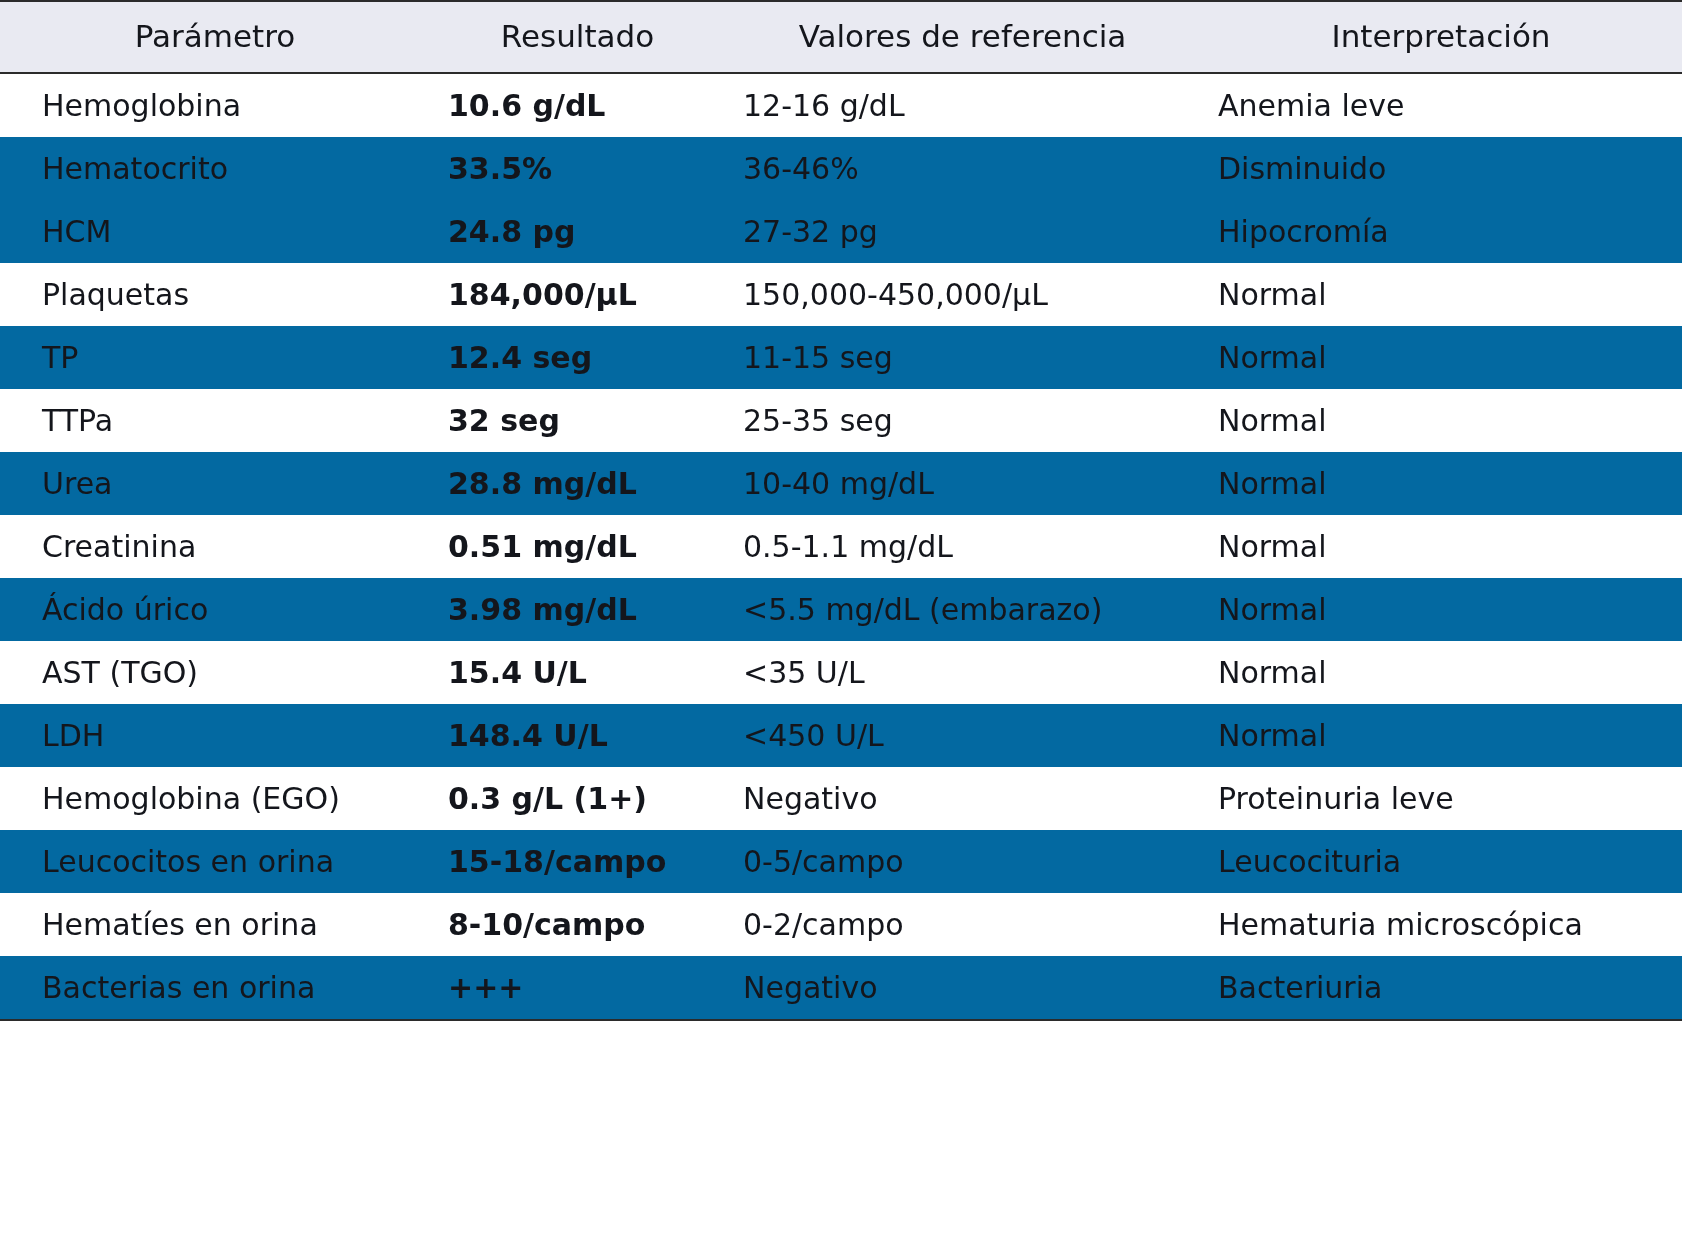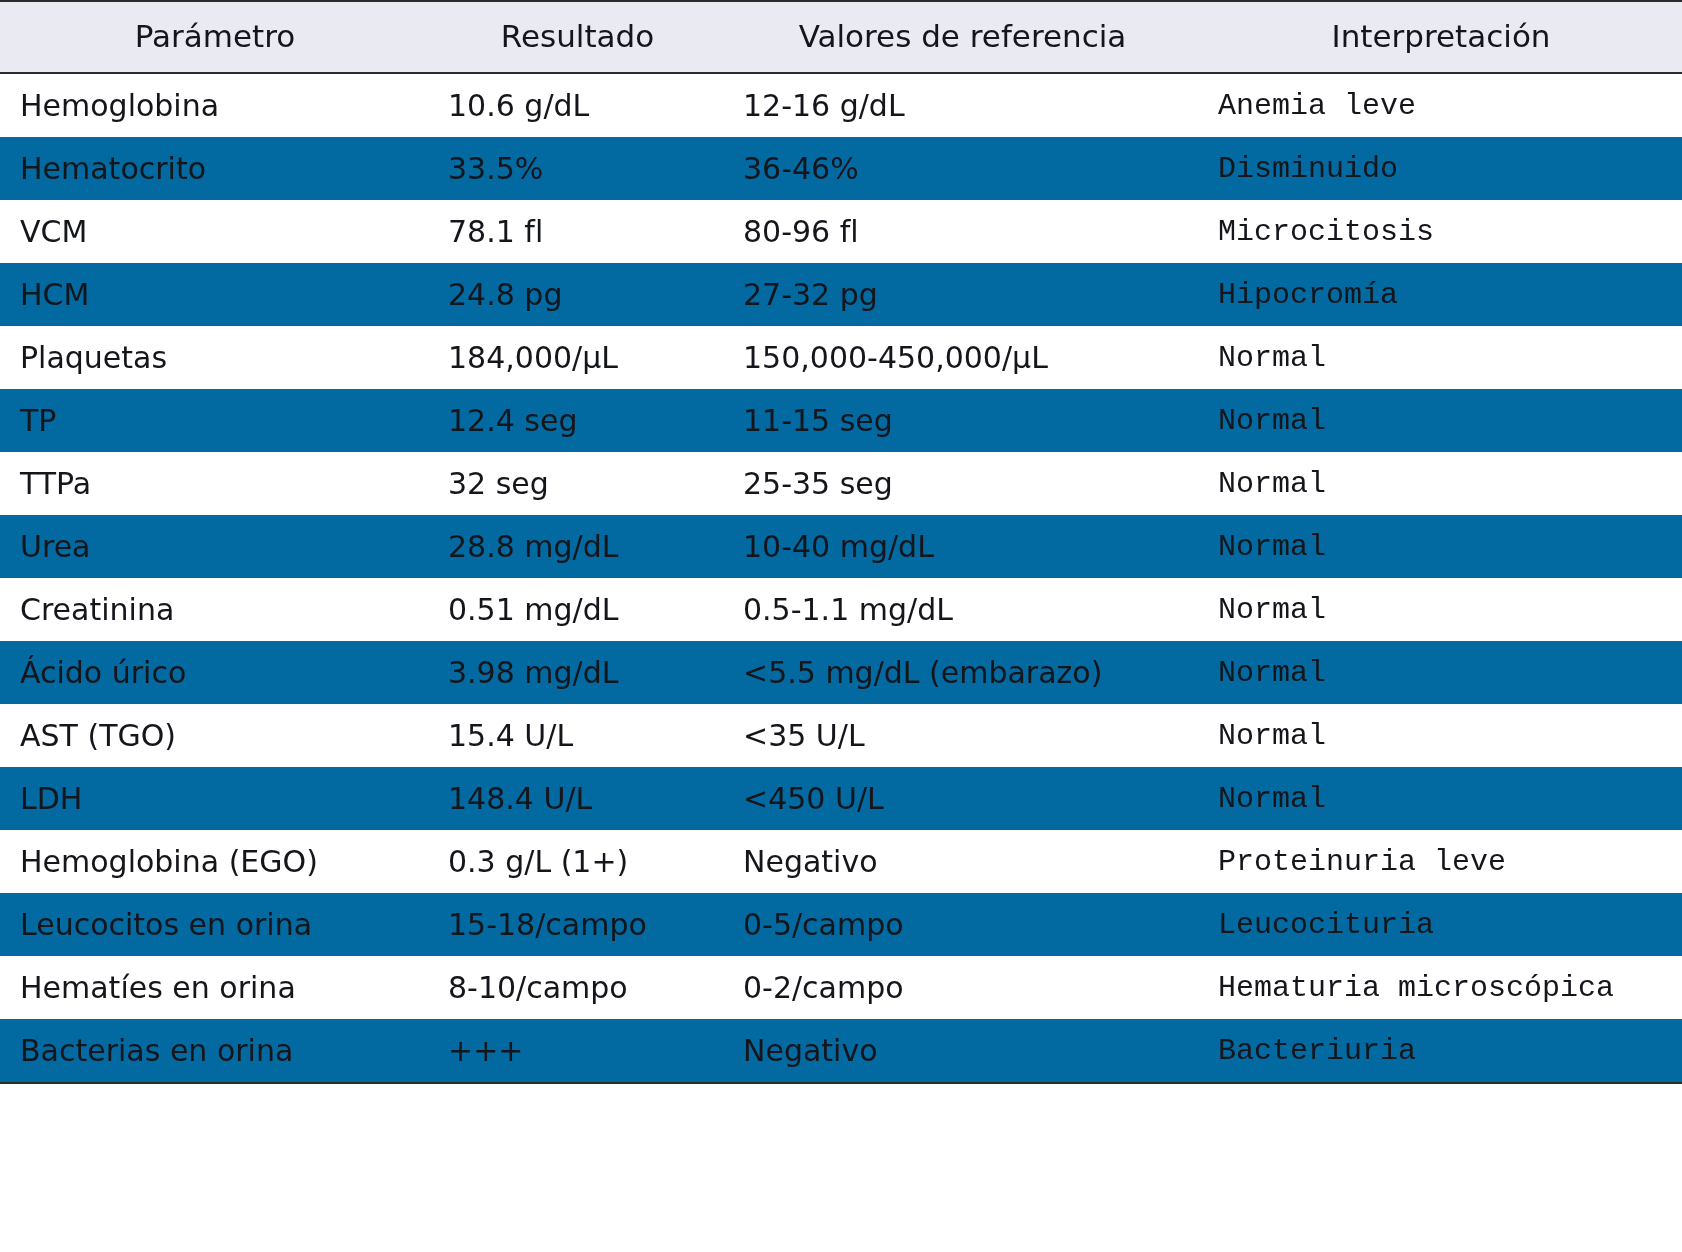--- a/index.html
+++ b/index.html
@@ -48,24 +48,24 @@
   }
   tbody tr.odd td {
     background: #ffffff;
   }
   tbody tr.even td {
     background: #0369a1;
   }
   tbody tr:last-child td {
     border-bottom: 2px solid #2b2b2b;
   }
-  td.col-param { padding-left: 20px; }
-  td.col-res { padding-left: 18px; }
+  td.col-param { padding-left: 42px; }
+  td.col-res { padding-left: 18px; font-weight: bold; }
   td.col-ref { padding-left: 18px; }
-  td.col-int { padding-left: 18px; font-family: Liberation Mono, monospace; }
+  td.col-int { padding-left: 18px; }
 </style>
 </head>
 <body>
 
 <div class="table-wrap">
   <table class="lab-table">
     <colgroup>
       <col class="c0">
       <col class="c1">
       <col class="c2">
@@ -84,26 +84,20 @@
           <td class="col-param">Hemoglobina</td>
           <td class="col-res">10.6 g/dL</td>
           <td class="col-ref">12-16 g/dL</td>
           <td class="col-int">Anemia leve</td>
         </tr>
         <tr class="even">
           <td class="col-param">Hematocrito</td>
           <td class="col-res">33.5%</td>
           <td class="col-ref">36-46%</td>
           <td class="col-int">Disminuido</td>
-        </tr>
-        <tr class="odd">
-          <td class="col-param">VCM</td>
-          <td class="col-res">78.1 fl</td>
-          <td class="col-ref">80-96 fl</td>
-          <td class="col-int">Microcitosis</td>
         </tr>
         <tr class="even">
           <td class="col-param">HCM</td>
           <td class="col-res">24.8 pg</td>
           <td class="col-ref">27-32 pg</td>
           <td class="col-int">Hipocromía</td>
         </tr>
         <tr class="odd">
           <td class="col-param">Plaquetas</td>
           <td class="col-res">184,000/µL</td>

